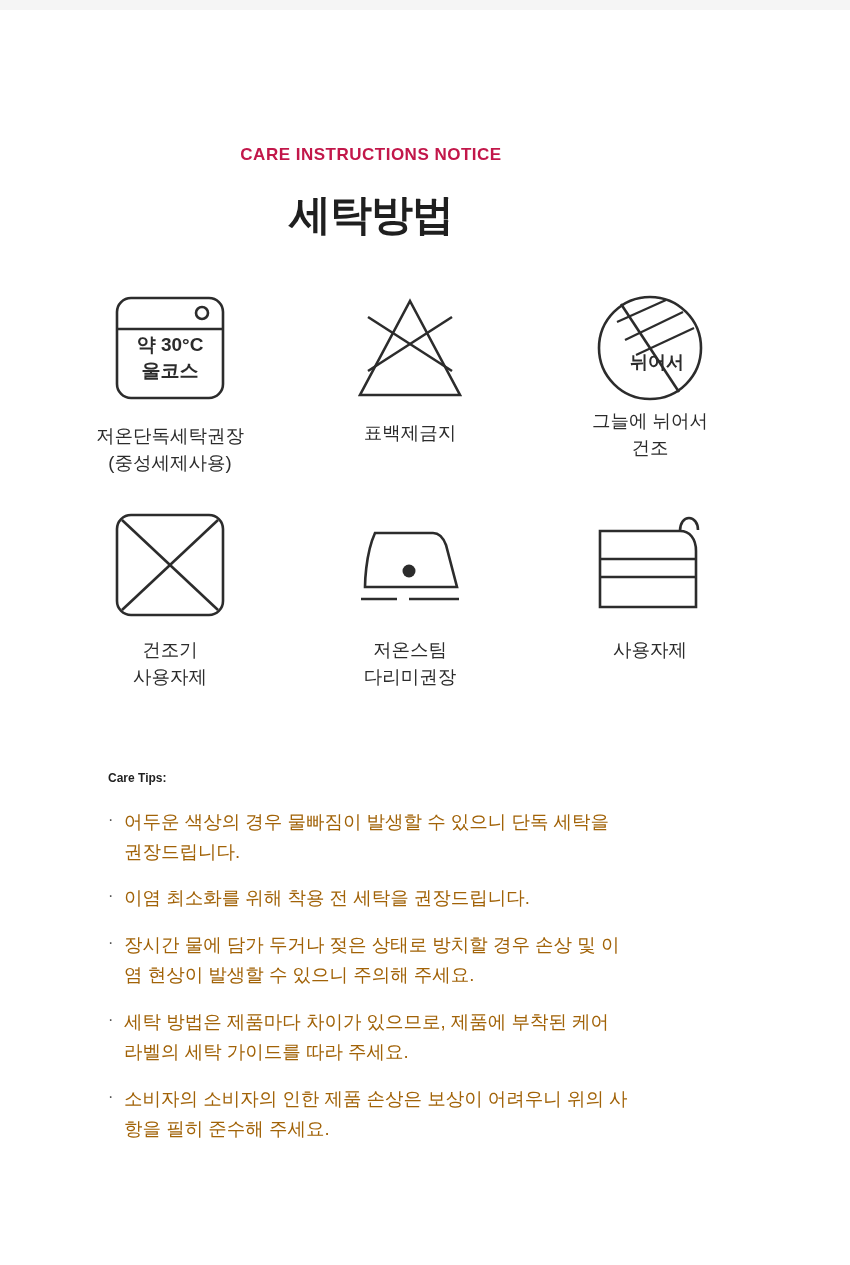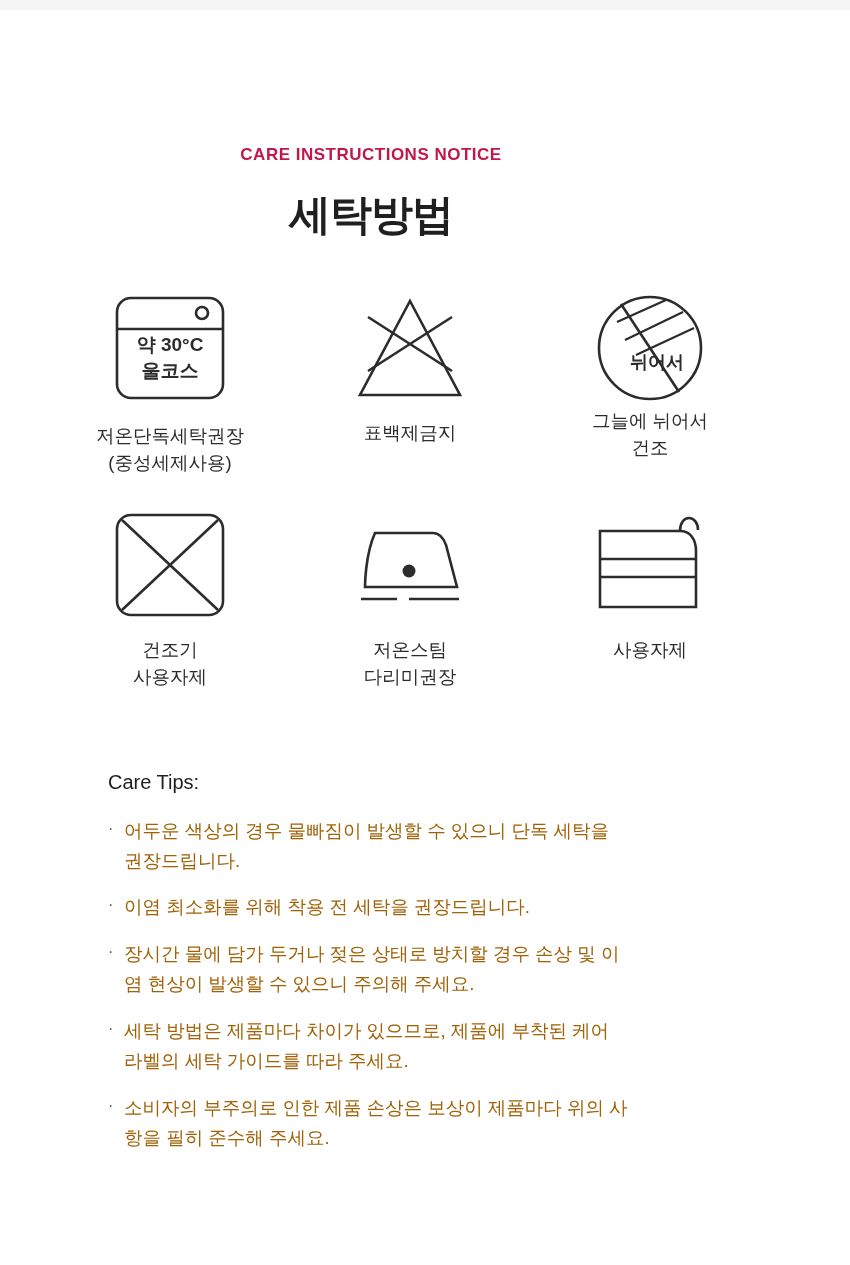--- a/index.html
+++ b/index.html
@@ -75,22 +75,22 @@
   }
   .row2 .icon-box { height: 120px; }
   .row2 { margin-top: 28px; }
 
   
   .tips {
     margin-top: 80px;
     padding: 0 60px 0 58px;
   }
   .tips-title {
-    font-size: 20px;
-    font-weight: normal;
+    font-size: 12px;
+    font-weight: bold;
     color: #1f1f1f;
     margin-bottom: 22px;
   }
   .tip-item {
     display: flex;
     align-items: flex-start;
     margin-bottom: 17px;
   }
   .tip-bullet {
     width: 16px;
@@ -219,17 +219,17 @@
     <div class="tip-item">
       <div class="tip-bullet">·</div>
       <div class="tip-text">장시간 물에 담가 두거나 젖은 상태로 방치할 경우 손상 및 이염 현상이 발생할 수 있으니 주의해 주세요.</div>
     </div>
     <div class="tip-item">
       <div class="tip-bullet">·</div>
       <div class="tip-text">세탁 방법은 제품마다 차이가 있으므로, 제품에 부착된 케어 라벨의 세탁 가이드를 따라 주세요.</div>
     </div>
     <div class="tip-item">
       <div class="tip-bullet">·</div>
-      <div class="tip-text">소비자의 부주의로 인한 제품 손상은 보상이 제품마다 위의 사항을 필히 준수해 주세요.</div>
+      <div class="tip-text">소비자의 소비자의 인한 제품 손상은 보상이 어려우니 위의 사항을 필히 준수해 주세요.</div>
     </div>
   </div>
 
 </div>
 
 </body></html>

